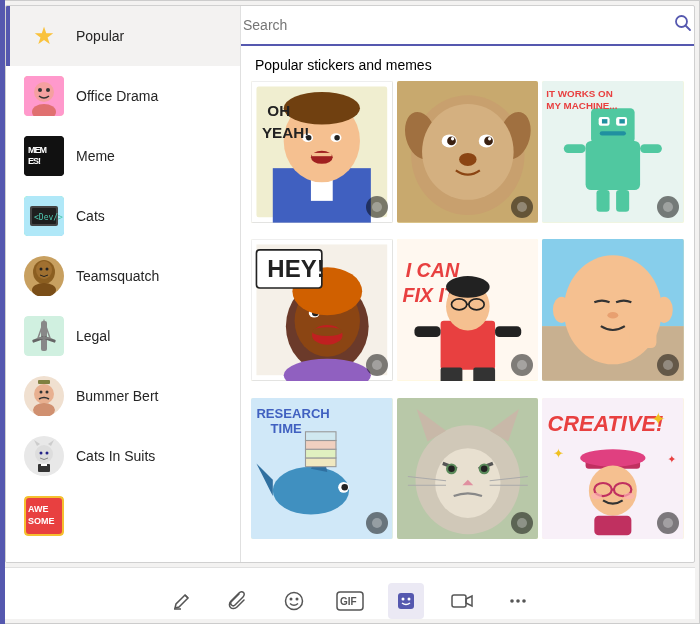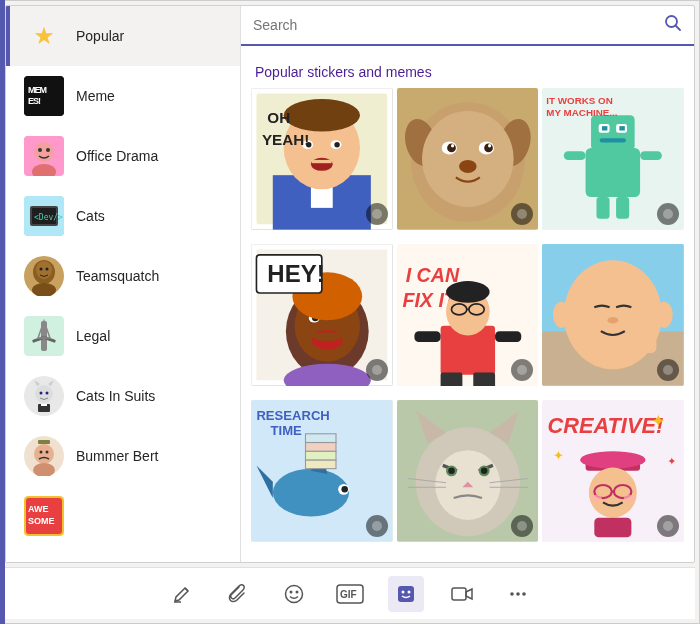--- a/index.html
+++ b/index.html
@@ -73,44 +73,44 @@
 
     
     .content-area {
       flex: 1;
       display: flex;
       flex-direction: column;
       overflow: hidden;
     }
 
     .search-bar {
-      padding: 8px 12px;
+      padding: 8px 2px;
       border-bottom: 2px solid #5558af;
       display: flex;
       align-items: center;
     }
 
     .search-input {
       flex: 1;
       border: none;
       outline: none;
       font-size: 14px;
       color: #252525;
       background: transparent;
     }
 
     .search-icon-wrap {
       color: #5558af;
       font-size: 16px;
     }
 
     .content-title {
-      padding: 18px 14px 8px;
+      padding: 11px 14px 8px;
       font-size: 14px;
-      color: #4c1d95;
+      color: #000000;
       font-weight: 400;
     }
 
     .sticker-grid {
       display: grid;
       grid-template-columns: repeat(3, 1fr);
       gap: 4px;
       padding: 0 10px 10px;
       overflow-y: auto;
       flex: 1;
@@ -138,21 +138,21 @@
       align-items: center;
       justify-content: center;
     }
 
     
     .bottom-toolbar {
       height: 52px;
       background: #fff;
       border-top: 1px solid #e0e0e0;
       display: flex;
-      align-items: center;
+      align-items: flex-end;
       justify-content: center;
       gap: 20px;
       padding: 0 16px;
       margin: 0 4px 4px;
     }
 
     .toolbar-btn {
       width: 36px;
       height: 36px;
       display: flex;
@@ -205,42 +205,42 @@
     <div class="sidebar">
 
       <div class="sidebar-item active">
         <div class="sidebar-item-icon">
           <span class="star-icon">★</span>
         </div>
         <span class="sidebar-item-label">Popular</span>
       </div>
 
       <div class="sidebar-item">
-        <div class="sidebar-item-icon icon-meme">
-          <svg width="40" height="40" viewBox="0 0 40 40">
-            <rect width="40" height="40" fill="#111" rx="3"></rect>
-            <text x="4" y="17" fill="#fff" font-size="9" font-weight="900" font-family="Arial">MEM</text>
-            <text x="4" y="28" fill="#fff" font-size="9" font-weight="900" font-family="Arial">ES!</text>
-          </svg>
-        </div>
-        <span class="sidebar-item-label">Meme</span>
-      </div>
-
-      <div class="sidebar-item">
         <div class="sidebar-item-icon icon-office">
           <svg width="40" height="40" viewBox="0 0 40 40">
             <rect width="40" height="40" fill="#f9c" rx="4"></rect>
             <ellipse cx="20" cy="16" rx="10" ry="10" fill="#f5a0a0"></ellipse>
             <ellipse cx="20" cy="36" rx="12" ry="8" fill="#e07070"></ellipse>
             <circle cx="16" cy="14" r="2" fill="#333"></circle>
             <circle cx="24" cy="14" r="2" fill="#333"></circle>
             <path d="M15 20 Q20 24 25 20" stroke="#333" stroke-width="1.5" fill="none"></path>
           </svg>
         </div>
         <span class="sidebar-item-label">Office Drama</span>
+      </div>
+
+      <div class="sidebar-item">
+        <div class="sidebar-item-icon icon-meme">
+          <svg width="40" height="40" viewBox="0 0 40 40">
+            <rect width="40" height="40" fill="#111" rx="3"></rect>
+            <text x="4" y="17" fill="#fff" font-size="9" font-weight="900" font-family="Arial">MEM</text>
+            <text x="4" y="28" fill="#fff" font-size="9" font-weight="900" font-family="Arial">ES!</text>
+          </svg>
+        </div>
+        <span class="sidebar-item-label">Meme</span>
       </div>
 
 
       <div class="sidebar-item">
         <div class="sidebar-item-icon icon-devs">
           <svg width="40" height="40" viewBox="0 0 40 40">
             <rect width="40" height="40" fill="#b0e8f8" rx="4"></rect>
             <rect x="6" y="10" width="28" height="20" fill="#444" rx="2"></rect>
             <rect x="8" y="12" width="24" height="16" fill="#1e1e1e" rx="1"></rect>
             <text x="10" y="24" fill="#4ec9b0" font-size="8" font-family="monospace">&lt;Dev/&gt;</text>
@@ -268,20 +268,35 @@
         <div class="sidebar-item-icon">
           <svg width="40" height="40" viewBox="0 0 40 40">
             <rect width="40" height="40" fill="#d0f0e0" rx="4"></rect>
             <rect x="17" y="5" width="6" height="30" fill="#888" rx="2"></rect>
             <rect x="8" y="22" width="12" height="3" fill="#666" rx="1" transform="rotate(-20 14 23)"></rect>
             <rect x="20" y="22" width="12" height="3" fill="#666" rx="1" transform="rotate(20 26 23)"></rect>
             <polygon points="14,22 20,5 26,22" fill="none" stroke="#888" stroke-width="1.5"></polygon>
           </svg>
         </div>
         <span class="sidebar-item-label">Legal</span>
+      </div>
+
+      <div class="sidebar-item">
+        <div class="sidebar-item-icon">
+          <svg width="40" height="40" viewBox="0 0 40 40">
+            <rect width="40" height="40" fill="#f0e0d0" rx="20"></rect>
+            <circle cx="20" cy="18" r="10" fill="#e8b090"></circle>
+            <circle cx="17" cy="16" r="1.5" fill="#333"></circle>
+            <circle cx="23" cy="16" r="1.5" fill="#333"></circle>
+            <path d="M15 23 Q20 20 25 23" stroke="#333" stroke-width="1.5" fill="none"></path>
+            <ellipse cx="20" cy="34" rx="11" ry="7" fill="#d09070"></ellipse>
+            <rect x="14" y="4" width="12" height="4" fill="#808040" rx="1"></rect>
+          </svg>
+        </div>
+        <span class="sidebar-item-label">Bummer Bert</span>
       </div>
 
       <div class="sidebar-item">
         <div class="sidebar-item-icon">
           <svg width="40" height="40" viewBox="0 0 40 40">
             <rect width="40" height="40" fill="#e8e8e8" rx="20"></rect>
             <ellipse cx="20" cy="18" rx="9" ry="9" fill="#ddd"></ellipse>
             <polygon points="13,10 10,4 16,8" fill="#ccc"></polygon>
             <polygon points="27,10 30,4 24,8" fill="#ccc"></polygon>
             <circle cx="17" cy="17" r="1.5" fill="#228"></circle>
@@ -290,35 +305,20 @@
             <rect x="14" y="28" width="12" height="8" fill="#333" rx="1"></rect>
             <rect x="17" y="28" width="6" height="2" fill="#fff"></rect>
           </svg>
         </div>
         <span class="sidebar-item-label">Cats In Suits</span>
       </div>
 
       <div class="sidebar-item">
         <div class="sidebar-item-icon">
           <svg width="40" height="40" viewBox="0 0 40 40">
-            <rect width="40" height="40" fill="#f0e0d0" rx="20"></rect>
-            <circle cx="20" cy="18" r="10" fill="#e8b090"></circle>
-            <circle cx="17" cy="16" r="1.5" fill="#333"></circle>
-            <circle cx="23" cy="16" r="1.5" fill="#333"></circle>
-            <path d="M15 23 Q20 20 25 23" stroke="#333" stroke-width="1.5" fill="none"></path>
-            <ellipse cx="20" cy="34" rx="11" ry="7" fill="#d09070"></ellipse>
-            <rect x="14" y="4" width="12" height="4" fill="#808040" rx="1"></rect>
-          </svg>
-        </div>
-        <span class="sidebar-item-label">Bummer Bert</span>
-      </div>
-
-      <div class="sidebar-item">
-        <div class="sidebar-item-icon">
-          <svg width="40" height="40" viewBox="0 0 40 40">
             <rect width="40" height="40" fill="#f5c030" rx="4"></rect>
             <rect x="2" y="2" width="36" height="36" fill="#e84040" rx="3"></rect>
             <text x="4" y="16" fill="#fff" font-size="9" font-weight="900" font-family="Arial">AWE</text>
             <text x="4" y="28" fill="#fff" font-size="9" font-weight="900" font-family="Arial">SOME</text>
           </svg>
         </div>
 
       </div>
 
     </div>

